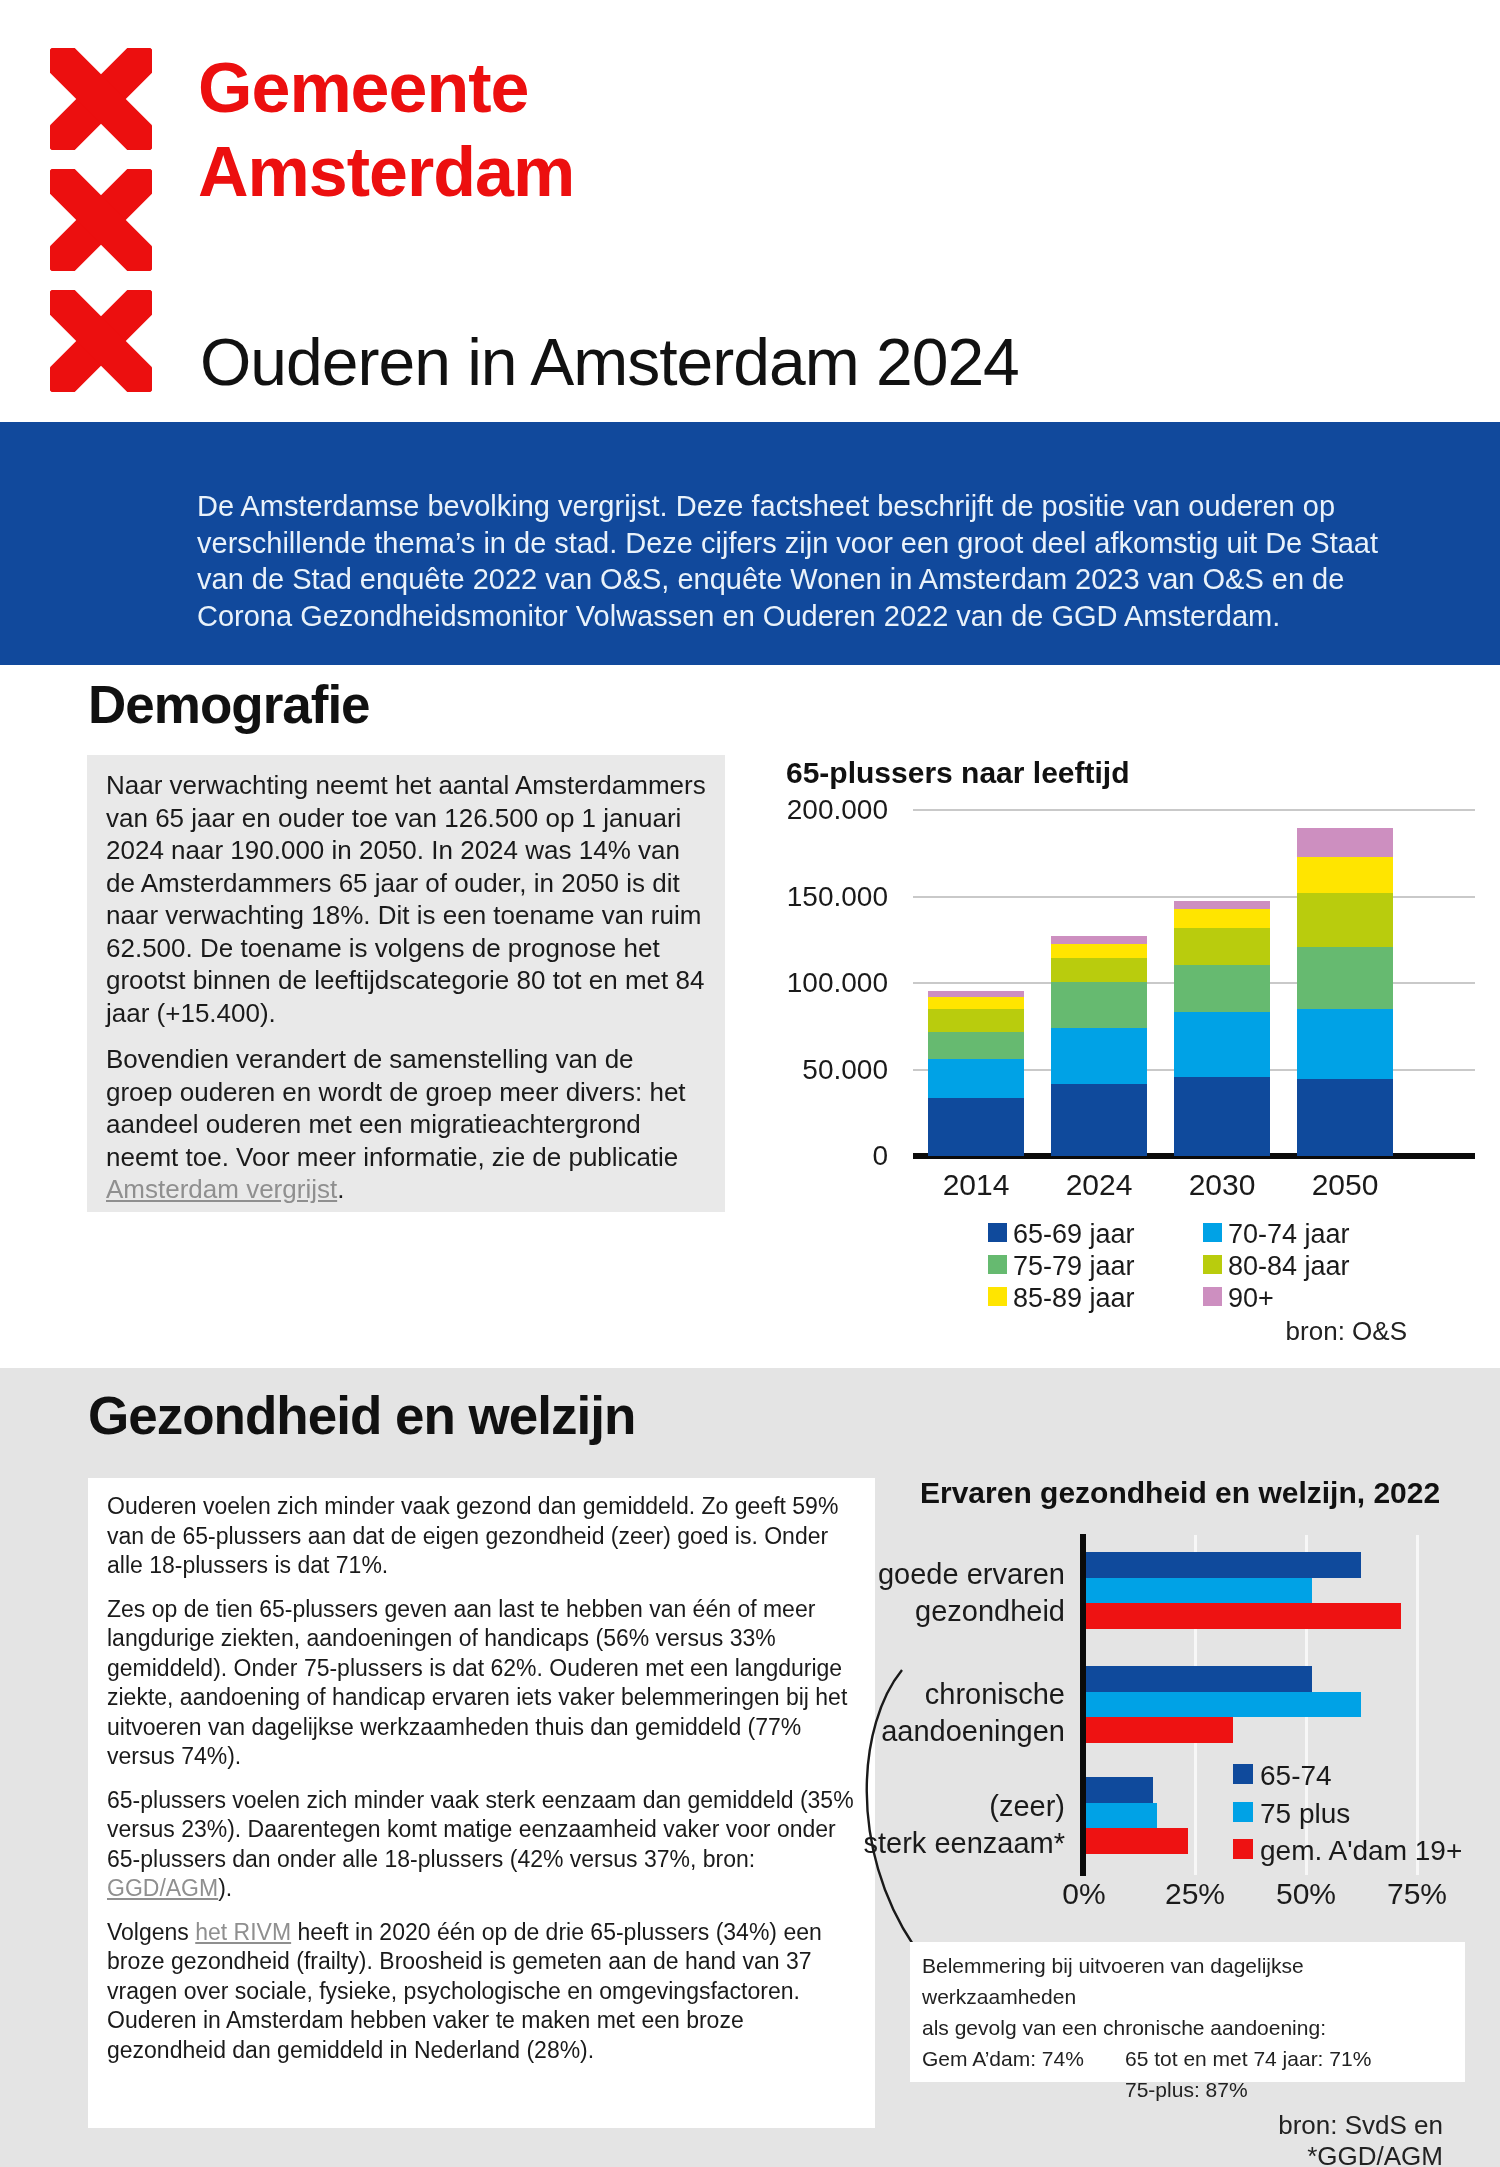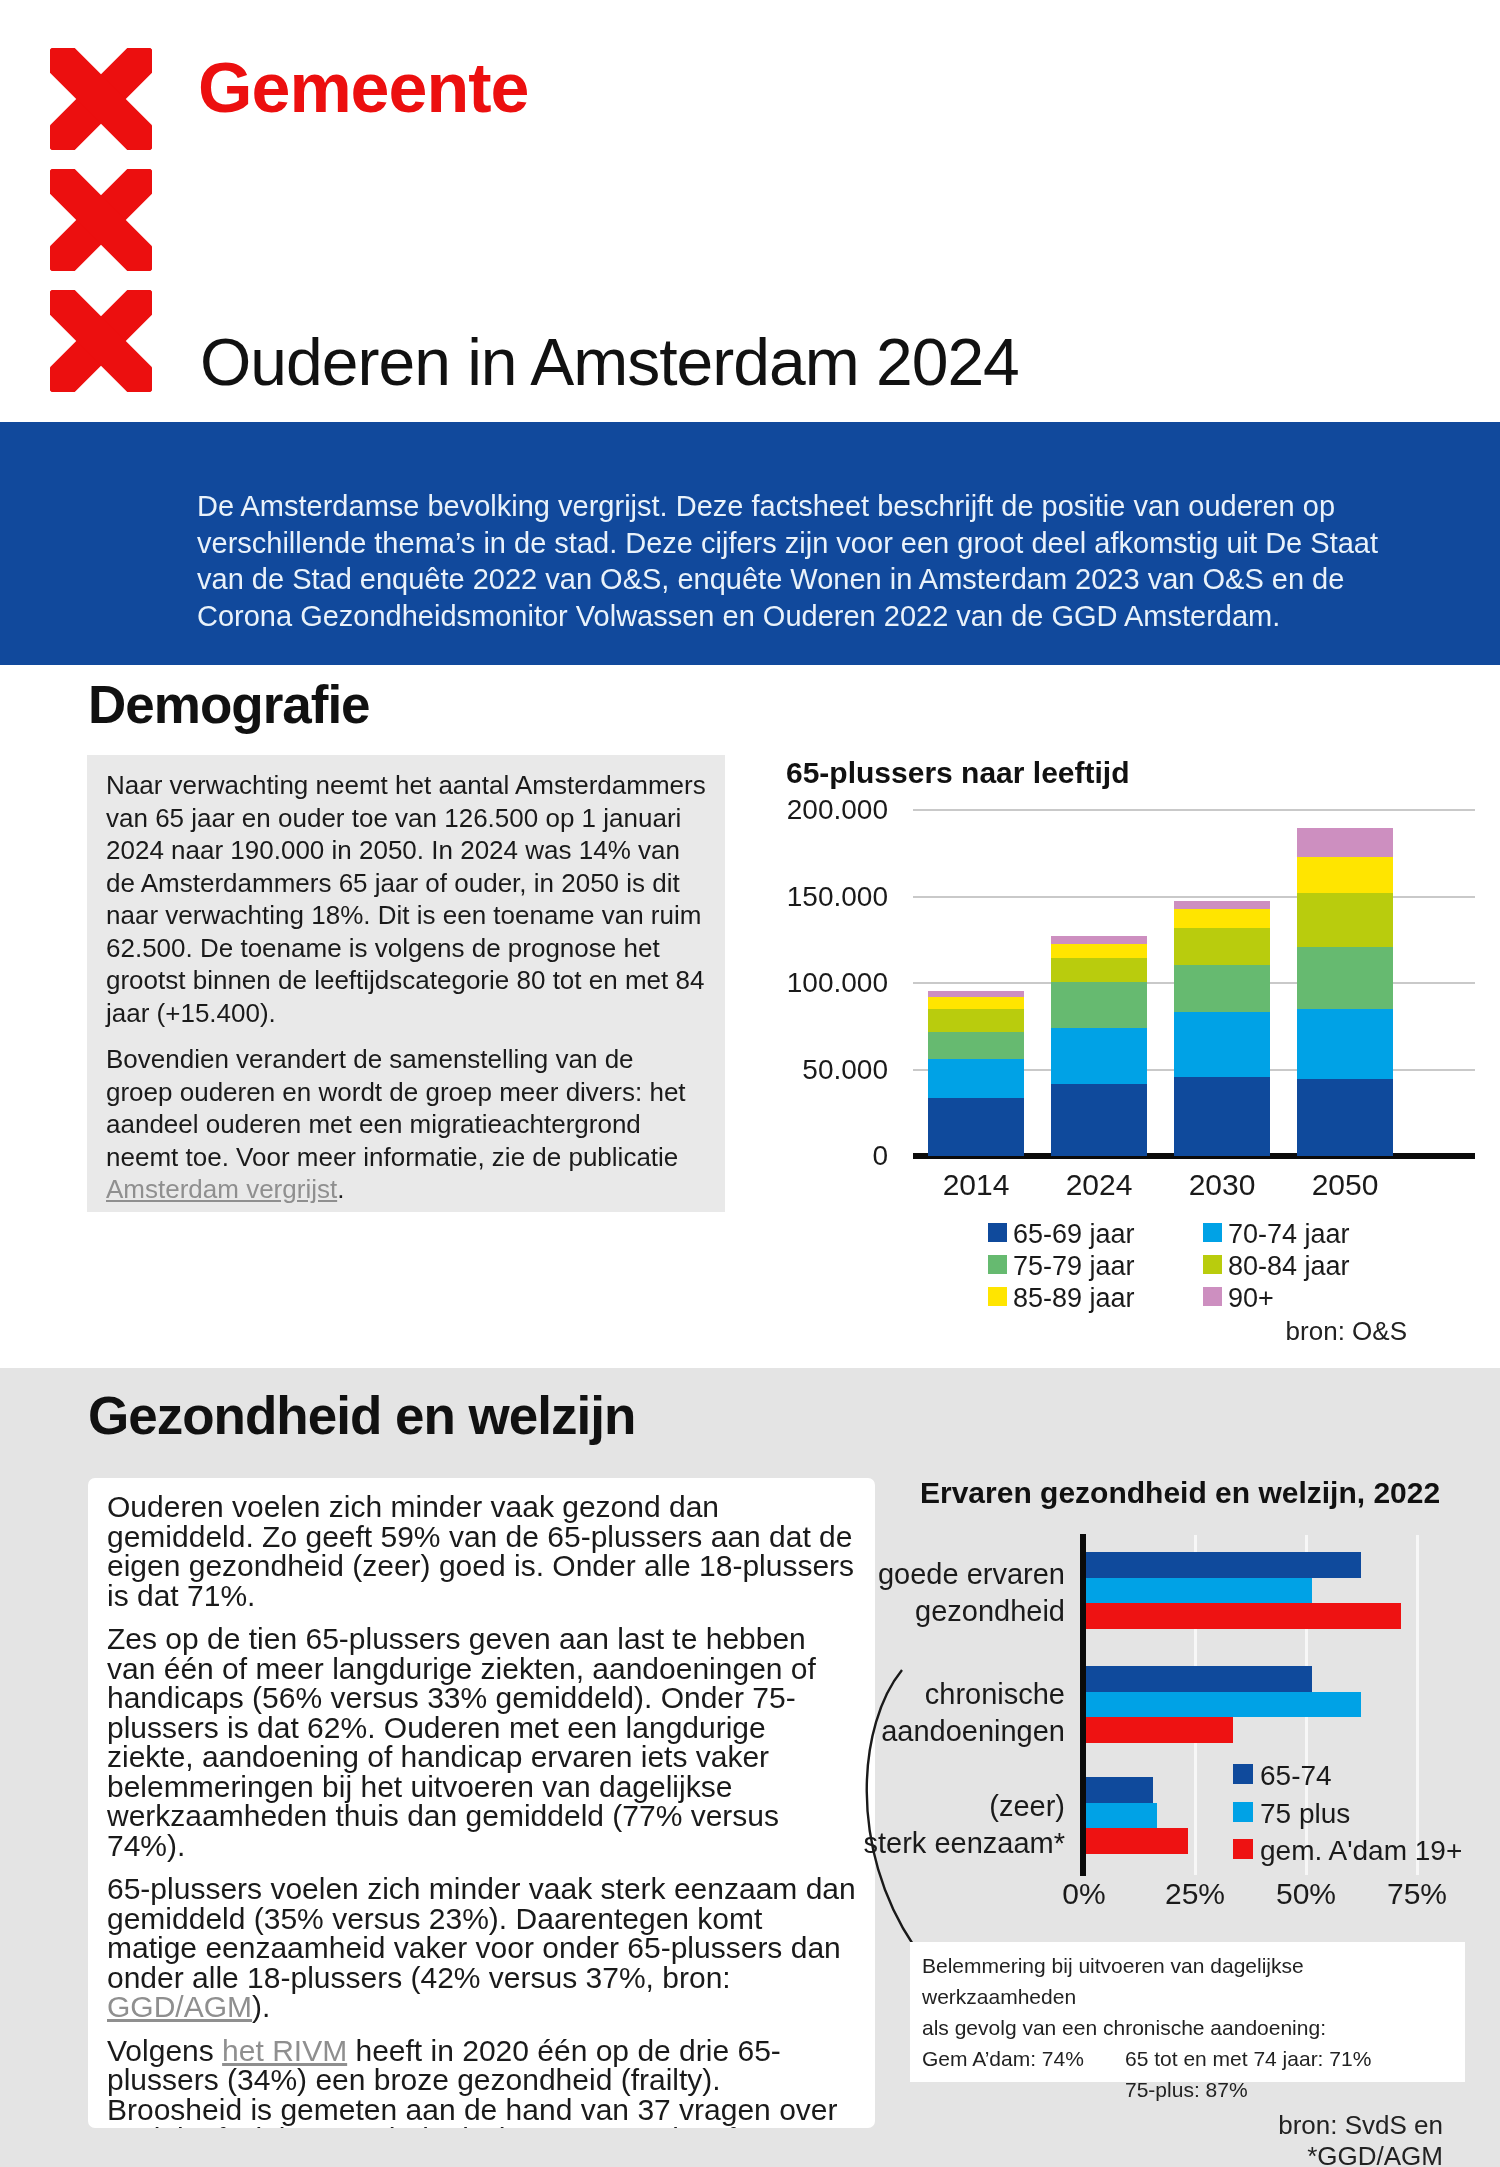--- a/index.html
+++ b/index.html
@@ -16,21 +16,21 @@
   .banner{position:absolute;left:0;top:422px;width:1500px;height:243px;}
   .banner-text{position:absolute;left:197px;top:66px;width:1205px;font-size:29px;line-height:36.5px;}
 
   
   .section-heading{position:absolute;font-size:53px;font-weight:bold;color:#111;letter-spacing:-1px;}
 
   
   .textbox{position:absolute;box-sizing:border-box;padding:14px 19px;overflow:hidden;}
   .textbox p{margin:0 0 14px 0;}
   .tb-demografie{left:87px;top:755px;width:638px;height:457px;font-size:26px;line-height:32.5px;}
-  .tb-gezondheid{left:88px;top:1478px;width:787px;height:650px;background:#ffffff;font-size:30px;line-height:29.5px;border-radius:7px;}
+  .tb-gezondheid{left:88px;top:1478px;width:787px;height:650px;background:#ffffff;font-size:23px;line-height:29.5px;}
   .glink{text-decoration:underline;cursor:pointer;}
 
   
   .chart{position:absolute;}
   .chart-title{position:absolute;font-weight:bold;font-size:30px;color:#111;}
   .gridline-h{position:absolute;height:2px;}
   .gridline-v{position:absolute;width:3px;}
   .axis{position:absolute;background:#0b0b0b;}
   .ytick{position:absolute;width:120px;text-align:right;font-size:28px;color:#1a1a1a;}
   .xtick{position:absolute;text-align:center;font-size:30px;color:#1a1a1a;}
@@ -67,20 +67,21 @@
     </svg>
     <svg class="xmark" style="top:290px" viewBox="0 0 102 102">
       <g fill="#ec0f0f">
           <rect x="33.5" y="-20" width="35" height="142" transform="rotate(45 51 51)"></rect>
           <rect x="33.5" y="-20" width="35" height="142" transform="rotate(-45 51 51)"></rect>
         </g>
     </svg>
   </div>
   <div class="brand" style="color:#ec0f0f">
     <div>Gemeente</div>
+    <div>Amsterdam</div>
   </div>
   <h1 class="page-title" style="margin:0">Ouderen in Amsterdam 2024</h1>
 
   <div class="banner" style="background:#11499c">
     <div class="banner-text" style="color:#e9f2fa">De Amsterdamse bevolking vergrijst. Deze factsheet beschrijft de positie van ouderen op verschillende thema’s in de stad.  Deze cijfers zijn voor een groot deel afkomstig uit De Staat van de Stad enquête 2022 van O&amp;S, enquête Wonen in Amsterdam 2023 van O&amp;S en de Corona Gezondheidsmonitor Volwassen en Ouderen 2022 van de GGD Amsterdam.</div>
   </div>
 
   <h2 class="section-heading" style="left:88px;top:674px;margin:0">Demografie</h2>
 
   <div class="textbox tb-demografie" style="background:#e9e9e9">

